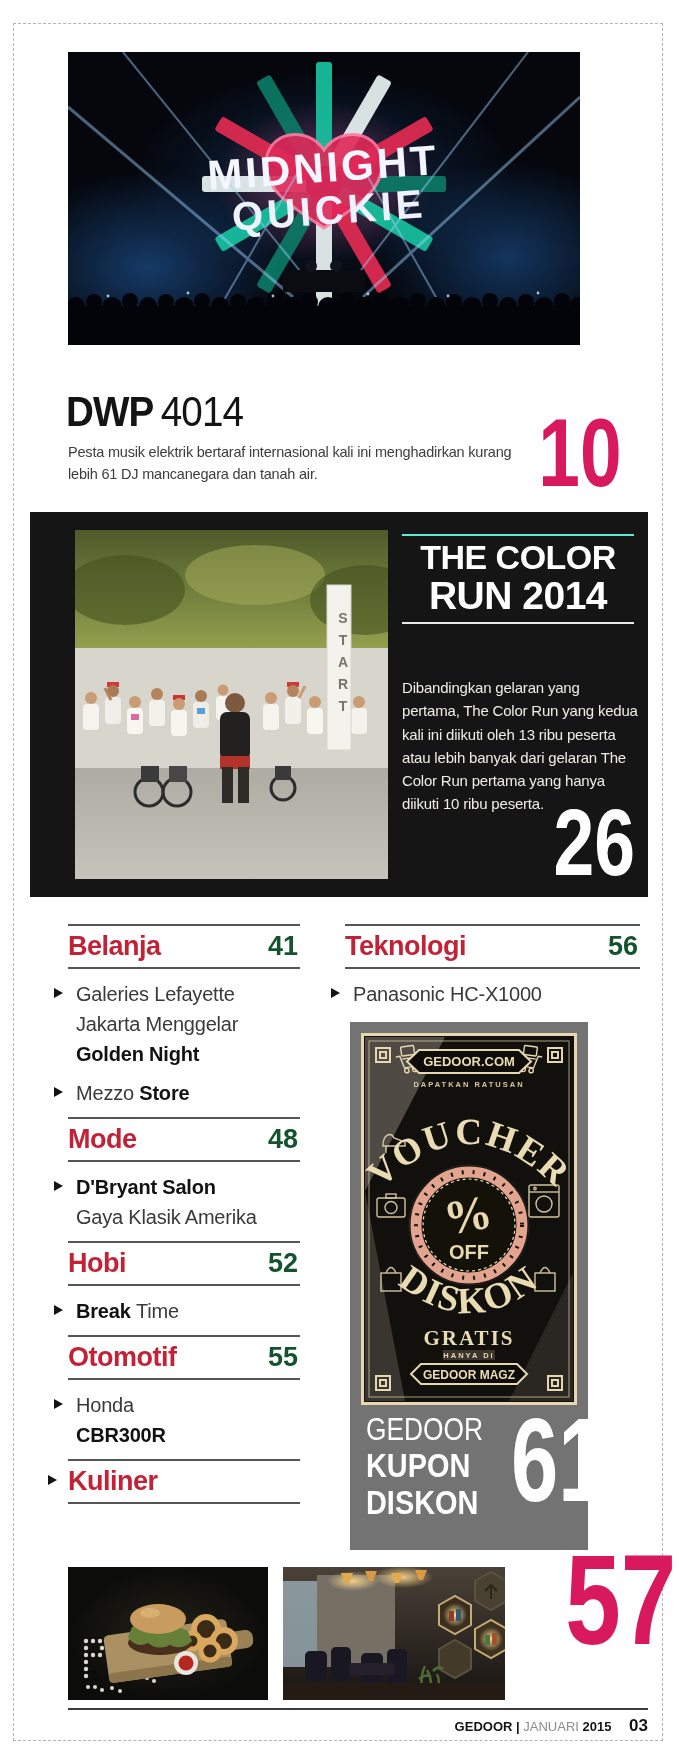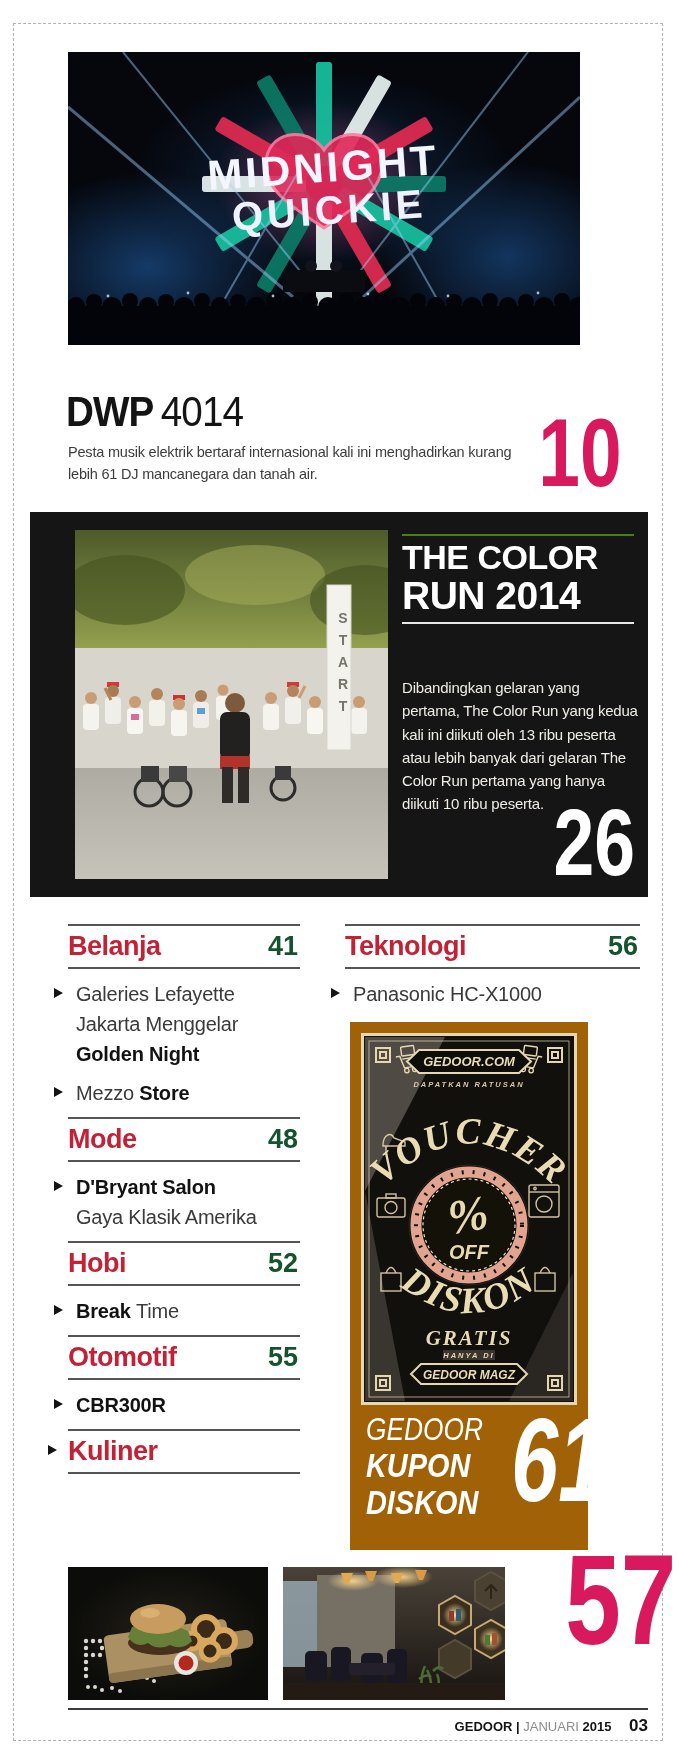--- a/index.html
+++ b/index.html
@@ -16,42 +16,42 @@
   #dwp-title .lt{font-weight:500;margin-left:8px;}
   #dwp-desc{left:68px;top:442px;width:470px;font-size:14.5px;line-height:1.5;color:#3d3d3d;letter-spacing:-.2px;}
   .bignum{font-weight:800;line-height:.82;transform:scaleX(.78);transform-origin:right;}
   #pg10{left:518px;top:414px;width:92px;font-size:96px;color:#d9195e;text-align:right;}
   
   #crbox{left:30px;top:512px;width:618px;height:385px;background:#151515;}
   #crphoto{left:45px;top:18px;width:313px;height:349px;}
   #start-sign{left:297px;top:73px;width:24px;height:160px;writing-mode:vertical-rl;
       text-orientation:upright;font-size:14px;font-weight:700;color:#77746b;letter-spacing:6px;
       text-align:center;}
-  #crtitle{left:372px;top:22px;width:232px;color:#fff;border-top:2px solid #4d7c0f;border-bottom:2px solid #e8e8e8;padding:4px 0 7px;}
+  #crtitle{left:372px;top:22px;width:232px;color:#fff;border-top:2px solid #5eead4;border-bottom:2px solid #e8e8e8;padding:4px 0 7px;text-align:center;}
   #crtitle .l1{font-size:34px;font-weight:700;letter-spacing:-.5px;line-height:1.05;}
   #crtitle .l2{font-size:39px;font-weight:800;letter-spacing:-.5px;line-height:1.0;}
   #crdesc{left:372px;top:128px;width:236px;font-size:15px;line-height:1.55;color:#f0ede7;letter-spacing:-.2px;margin-top:36px;}
   #pg26{left:500px;top:292px;width:105px;font-size:94px;color:#fff;text-align:right;}
   
   .col{position:absolute;}
   #colL{left:68px;top:920px;width:232px;}
   #colR{left:345px;top:920px;width:295px;}
   .sec{display:flex;justify-content:space-between;align-items:center;
        border-top:2px solid #555;border-bottom:2px solid #555;
        padding:4px 2px 4px 0;margin:4px 0 10px;position:relative;height:33px;}
   .sec .t{font-size:27px;font-weight:700;color:#c32136;letter-spacing:-.5px;}
   .sec .p{font-size:27px;font-weight:700;color:#14532d;}
   .item{position:relative;margin:0 0 9px 8px;}
   .il{font-size:20px;line-height:30px;color:#3a3a3a;letter-spacing:-.2px;}
   .il .b{font-weight:700;color:#121212;margin-top:32px;}
   .blt{position:absolute;left:-22px;top:9px;width:0;height:0;
        border-left:9px solid #141414;border-top:5.5px solid transparent;border-bottom:5.5px solid transparent;}
   .sec .blt{top:14px;left:-20px;}
   
-  #ad{left:350px;top:1022px;width:238px;height:528px;background:#a16207;font-style:italic;}
+  #ad{left:350px;top:1022px;width:238px;height:528px;background:#737373;}
   #adframe{left:11px;top:11px;width:216px;height:372px;}
   #adcap{left:16px;top:392px;color:#fff;transform:scaleX(.85);transform-origin:left;line-height:1;}
   #adcap .c0{font-size:31px;font-weight:500;letter-spacing:0;}
   #adcap .c1,#adcap .c2{font-size:34px;font-weight:800;margin-top:3px;}
   #pg61{right:2px;top:382px;width:104px;font-size:118px;color:#fff;text-align:right;transform:scaleX(.72);transform-origin:right;font-weight:800;line-height:.95;position:absolute;}
   
   #food{left:68px;top:1567px;width:200px;height:133px;}
   #cafe{left:283px;top:1567px;width:222px;height:133px;}
   #pg57{left:540px;top:1548px;width:115px;font-size:128px;color:#d9195e;text-align:right;}
   
@@ -296,20 +296,21 @@
     <div class="item">
         <span class="blt"></span>
       <div class="il"><span class="b">Break </span><span>Time</span></div>
     </div>
     <div class="sec">
       <span class="t">Otomotif</span>
       <span class="p">55</span>
     </div>
     <div class="item">
         <span class="blt"></span>
+      <div class="il"><span>Honda</span></div>
       <div class="il"><span class="b">CBR300R</span></div>
     </div>
     <div class="sec">
       <span class="blt"></span>
       <span class="t">Kuliner</span>
       <span class="p"></span>
     </div>
   </div>
 
   <div id="colR" class="col">

